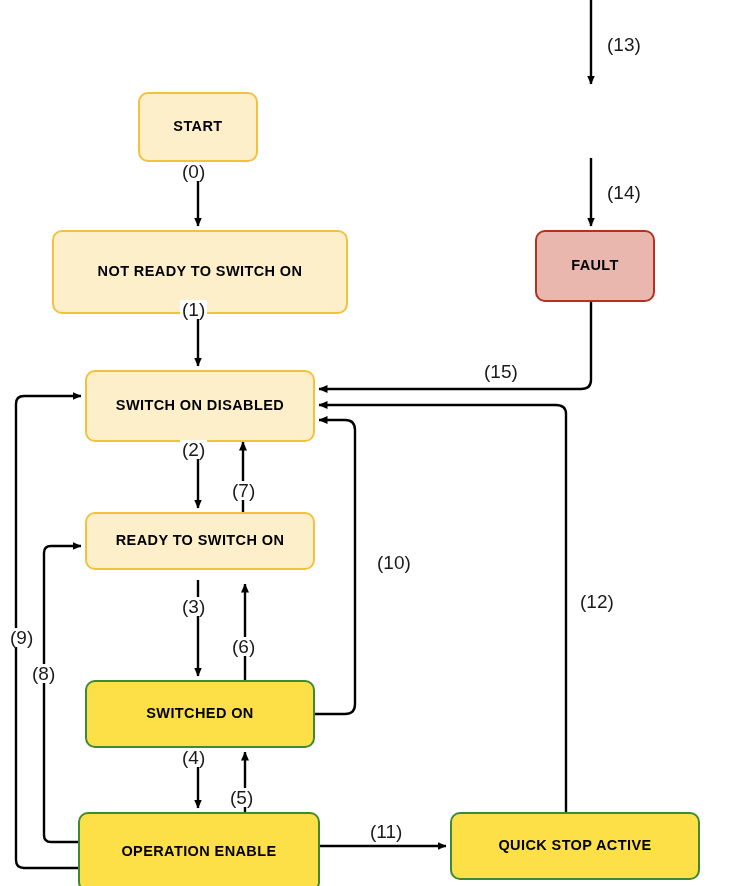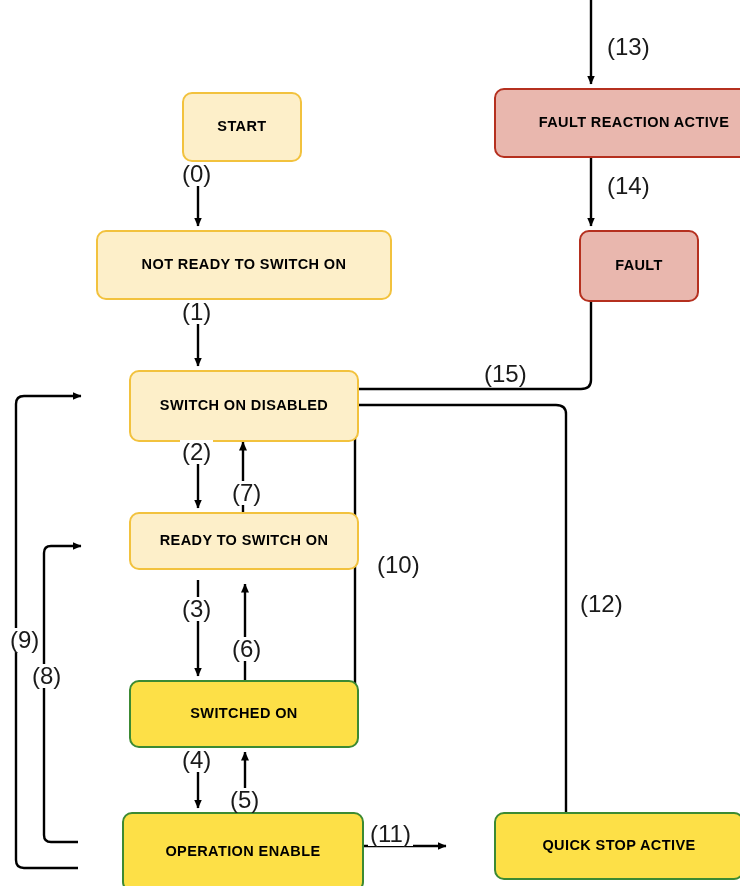--- a/index.html
+++ b/index.html
@@ -21,21 +21,20 @@
     position: absolute;
     box-sizing: border-box;
     display: flex;
     align-items: center;
     justify-content: center;
     border-radius: 10px;
     border-style: solid;
     border-width: 2.5px;
     text-align: center;
     z-index: 3;
-    margin-left: 44px;
   }
   .state-label {
     font-weight: bold;
     font-size: 14.5px;
     letter-spacing: 0.4px;
     color: #000000;
     line-height: 1.1;
     white-space: nowrap;
   }
   .box-yellow {
@@ -45,21 +44,21 @@
   .box-green {
     background: #fde047;
     border-color: #3C8A33;
   }
   .box-red {
     background: #E9B7AE;
     border-color: #B5301F;
   }
   .edge-label {
     position: absolute;
-    font-size: 24px;
+    font-size: 19px;
     color: #1a1a1a;
     background: #ffffff;
     padding: 0 2px;
     line-height: 1;
     white-space: nowrap;
     z-index: 4;
   }
   #wires {
     position: absolute;
     left: 0;
@@ -114,21 +113,21 @@
       <path d="M591,158 L591,226" marker-end="url(#arrowhead)"></path>
 
       <path d="M591,302 L591,380 Q591,389 581,389 L319,389" marker-end="url(#arrowhead)"></path>
     </g>
   </svg>
 
   <div class="state-box box-yellow" style="left:138px; top:92px; width:120px; height:70px;">
     <span class="state-label">START</span>
   </div>
 
-  <div class="state-box box-yellow" style="left:52px; top:230px; width:296px; height:70px;">
+  <div class="state-box box-yellow" style="left:52px; top:230px; width:296px; height:84px;">
     <span class="state-label">NOT READY TO SWITCH ON</span>
   </div>
 
   <div class="state-box box-yellow" style="left:85px; top:370px; width:230px; height:72px;">
     <span class="state-label">SWITCH ON DISABLED</span>
   </div>
 
   <div class="state-box box-yellow" style="left:85px; top:512px; width:230px; height:58px;">
     <span class="state-label">READY TO SWITCH ON</span>
   </div>
@@ -138,38 +137,35 @@
   </div>
 
   <div class="state-box box-green" style="left:78px; top:812px; width:242px; height:80px;">
     <span class="state-label">OPERATION ENABLE</span>
   </div>
 
   <div class="state-box box-green" style="left:450px; top:812px; width:250px; height:68px;">
     <span class="state-label">QUICK STOP ACTIVE</span>
   </div>
 
-  <div class="state-box box-red" style="left:450px; top:88px; width:280px; height:70px;">
-    <span class="state-label">FAULT REACTION ACTIVE</span>
-  </div>
 
   <div class="state-box box-red" style="left:535px; top:230px; width:120px; height:72px;">
     <span class="state-label">FAULT</span>
   </div>
 
   <div class="edge-label" style="left:180px; top:162px;">(0)</div>
   <div class="edge-label" style="left:180px; top:300px;">(1)</div>
   <div class="edge-label" style="left:180px; top:440px;">(2)</div>
   <div class="edge-label" style="left:180px; top:597px;">(3)</div>
   <div class="edge-label" style="left:180px; top:748px;">(4)</div>
   <div class="edge-label" style="left:228px; top:788px;">(5)</div>
   <div class="edge-label" style="left:230px; top:637px;">(6)</div>
   <div class="edge-label" style="left:230px; top:481px;">(7)</div>
   <div class="edge-label" style="left:30px;  top:664px;">(8)</div>
   <div class="edge-label" style="left:8px;   top:628px;">(9)</div>
   <div class="edge-label" style="left:375px; top:553px;">(10)</div>
   <div class="edge-label" style="left:368px; top:822px;">(11)</div>
   <div class="edge-label" style="left:578px; top:592px;">(12)</div>
   <div class="edge-label" style="left:605px; top:35px;">(13)</div>
-  <div class="edge-label" style="left:605px; top:174px;">(14)</div>
+  <div class="edge-label" style="left:605px; top:183px;">(14)</div>
   <div class="edge-label" style="left:482px; top:362px;">(15)</div>
 
 </div>
 
 </body></html>

